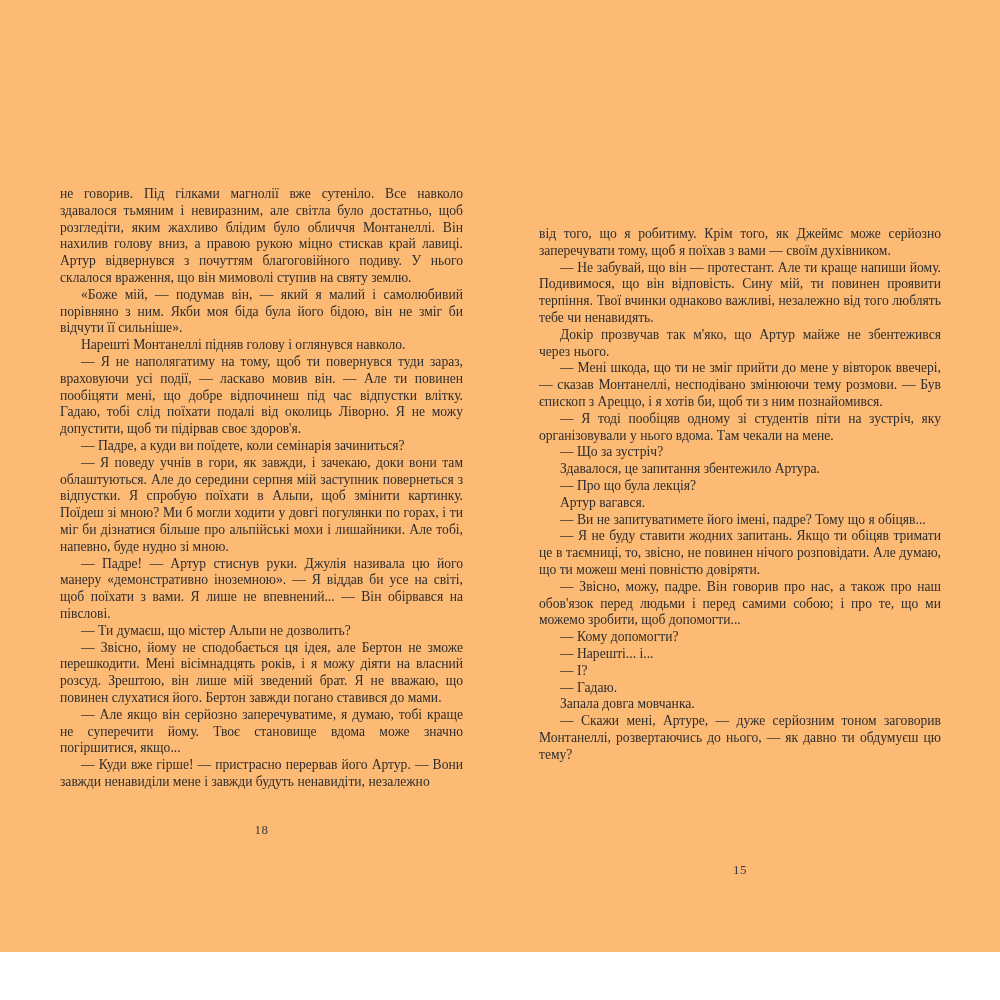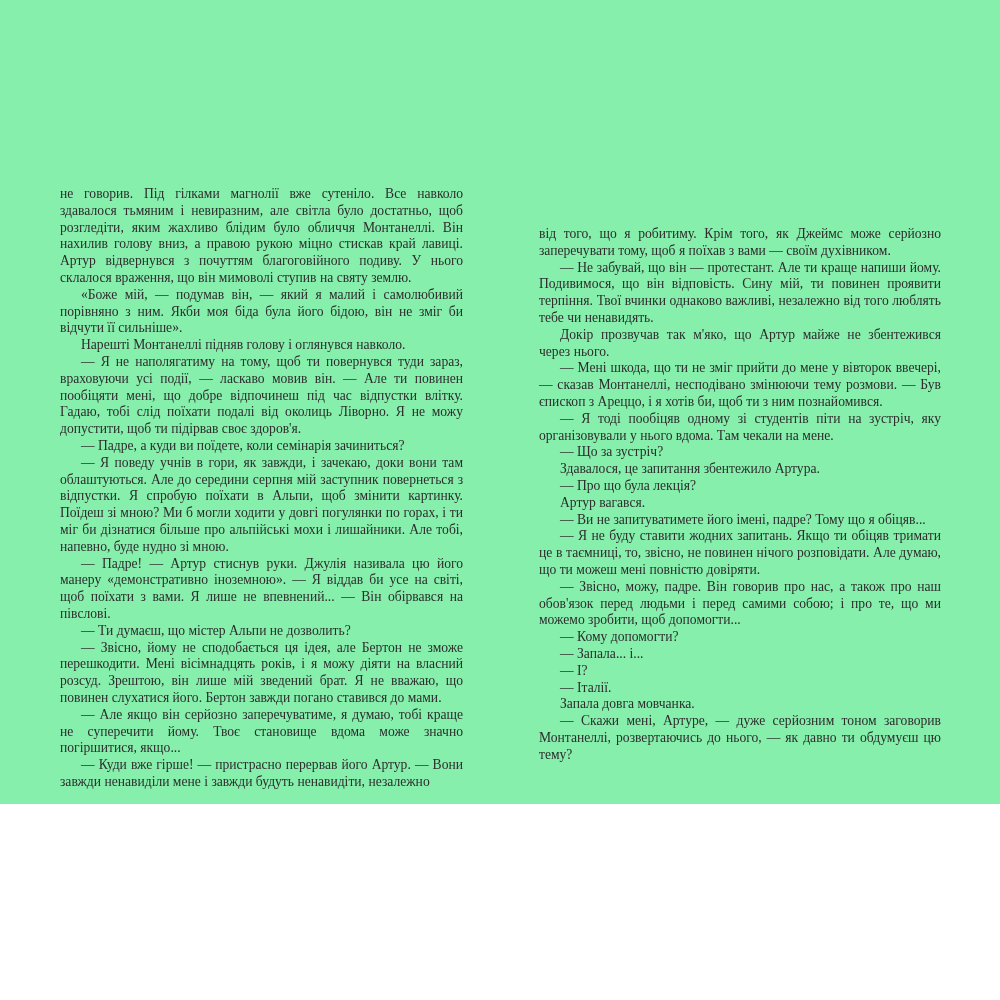--- a/index.html
+++ b/index.html
@@ -3,22 +3,22 @@
 <meta charset="utf-8">
 <style>
   html, body {
     margin: 0;
     padding: 0;
     background: #ffffff;
   }
   .canvas {
     position: relative;
     width: 1000px;
-    height: 804px;
-    background: #86efac;
+    height: 952px;
+    background: #fdba74;
     overflow: hidden;
     font-family: "Liberation Serif", "DejaVu Serif", serif;
   }
   .page {
     position: absolute;
     top: 186px;
     height: 680px;
   }
   #page-left  { left: 60px;  width: 403px; }
   #page-right { left: 539px; width: 402px; margin-top: 40px; }
@@ -77,22 +77,22 @@
       <p>— Мені шкода, що ти не зміг прийти до мене у вівторок ввечері, — сказав Монтанеллі, несподівано змінюючи тему розмови. — Був єпископ з Ареццо, і я хотів би, щоб ти з ним познайомився.</p>
       <p>— Я тоді пообіцяв одному зі студентів піти на зустріч, яку організовували у нього вдома. Там чекали на мене.</p>
       <p>— Що за зустріч?</p>
       <p>Здавалося, це запитання збентежило Артура.</p>
       <p>— Про що була лекція?</p>
       <p>Артур вагався.</p>
       <p>— Ви не запитуватимете його імені, падре? Тому що я обіцяв...</p>
       <p>— Я не буду ставити жодних запитань. Якщо ти обіцяв тримати це в таємниці, то, звісно, не повинен нічого розповідати. Але думаю, що ти можеш мені повністю довіряти.</p>
       <p>— Звісно, можу, падре. Він говорив про нас, а також про наш обов'язок перед людьми і перед самими собою; і про те, що ми можемо зробити, щоб допомогти...</p>
       <p>— Кому допомогти?</p>
-      <p>— Запала... і...</p>
+      <p>— Нарешті... і...</p>
       <p>— І?</p>
-      <p>— Італії.</p>
+      <p>— Гадаю.</p>
       <p>Запала довга мовчанка.</p>
       <p>— Скажи мені, Артуре, — дуже серйозним тоном заговорив Монтанеллі, розвертаючись до нього, — як давно ти обдумуєш цю тему?</p>
     </div>
     <div class="page-number">15</div>
   </section>
 
 </div>
 
 </body></html>

